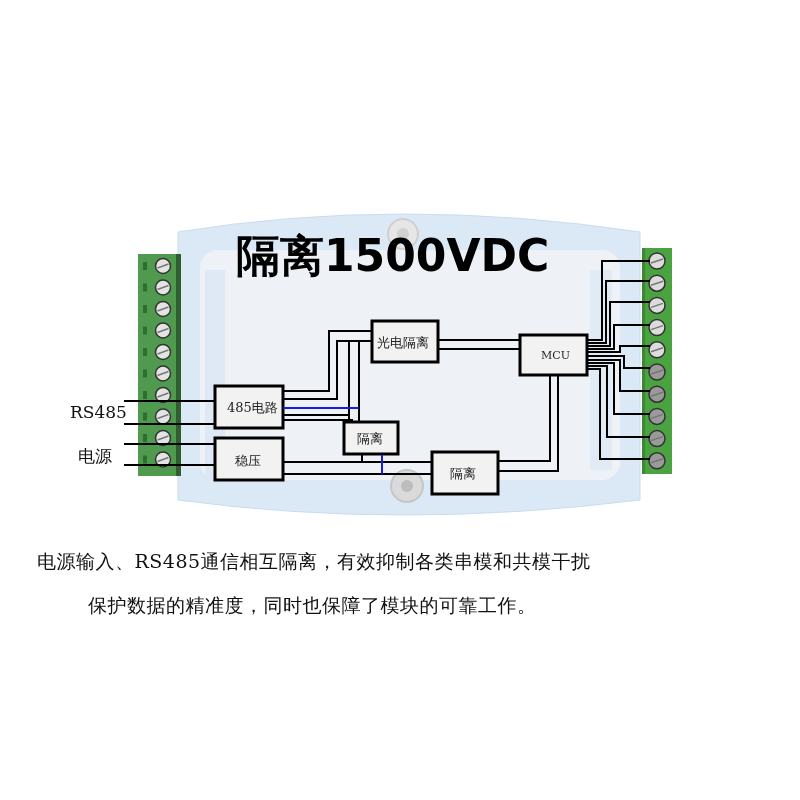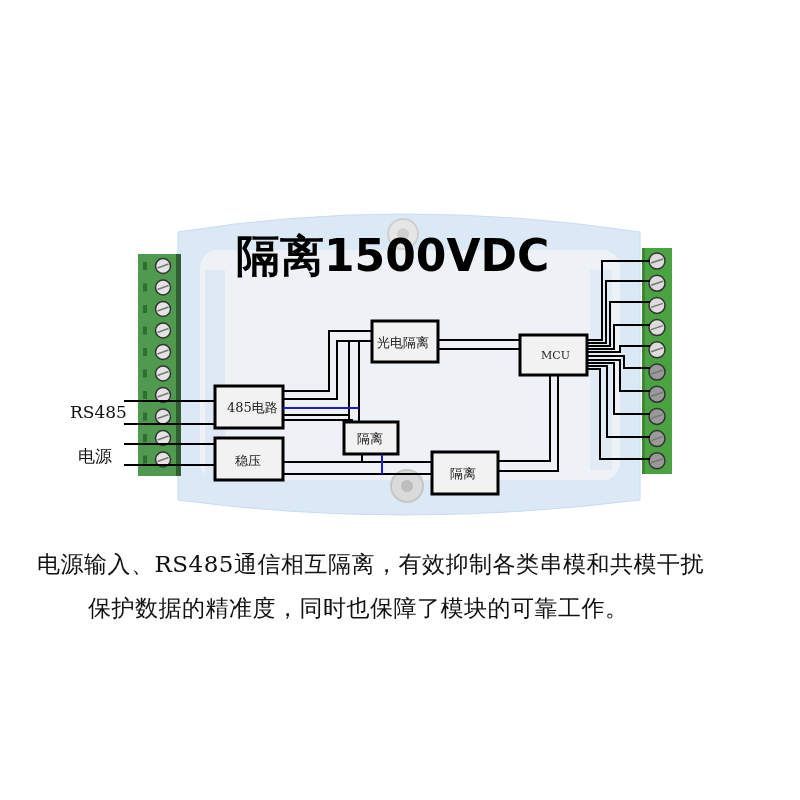--- a/index.html
+++ b/index.html
@@ -2,21 +2,21 @@
 <html><head>
   <meta charset="utf-8">
   <style>
     html, body { margin: 0; padding: 0; background: #ffffff; }
     body { width: 800px; height: 800px; position: relative; overflow: hidden; font-family: "DejaVu Serif", "Liberation Serif", serif; }
     #stage { position: absolute; left: 0; top: 0; width: 800px; height: 800px; }
     .title { font-family: "DejaVu Sans", "Liberation Sans", sans-serif; font-weight: 900; font-size: 44px; fill: #000; }
     .box-label { font-family: "DejaVu Serif", "Liberation Serif", serif; font-size: 13px; fill: #222; }
     .mcu-label { font-family: "DejaVu Serif", "Liberation Serif", serif; font-size: 11px; fill: #222; }
     .side-label { font-family: "DejaVu Serif", "Liberation Serif", serif; font-size: 17px; fill: #111; }
-    .caption { position: absolute; font-family: "DejaVu Serif", "Liberation Serif", serif; font-size: 23px; color: #111; white-space: nowrap; letter-spacing: 0.5px; }
+    .caption { position: absolute; font-family: "DejaVu Serif", "Liberation Serif", serif; font-size: 19px; color: #111; white-space: nowrap; letter-spacing: 0.5px; }
   </style>
 </head>
 <body>
 
 <svg id="stage" viewBox="0 0 800 800" xmlns="http://www.w3.org/2000/svg">
 
   <g>
     <path d="M178 232 Q400 196 640 232 L640 500 Q400 530 178 500 Z" fill="#dbe9f7" stroke="#c9dcf0" stroke-width="1"></path>
     <rect x="200" y="250" width="420" height="230" rx="18" fill="#eef2f6"></rect>
     <rect x="205" y="270" width="20" height="210" fill="#d8e6f5" opacity="0.7"></rect>

